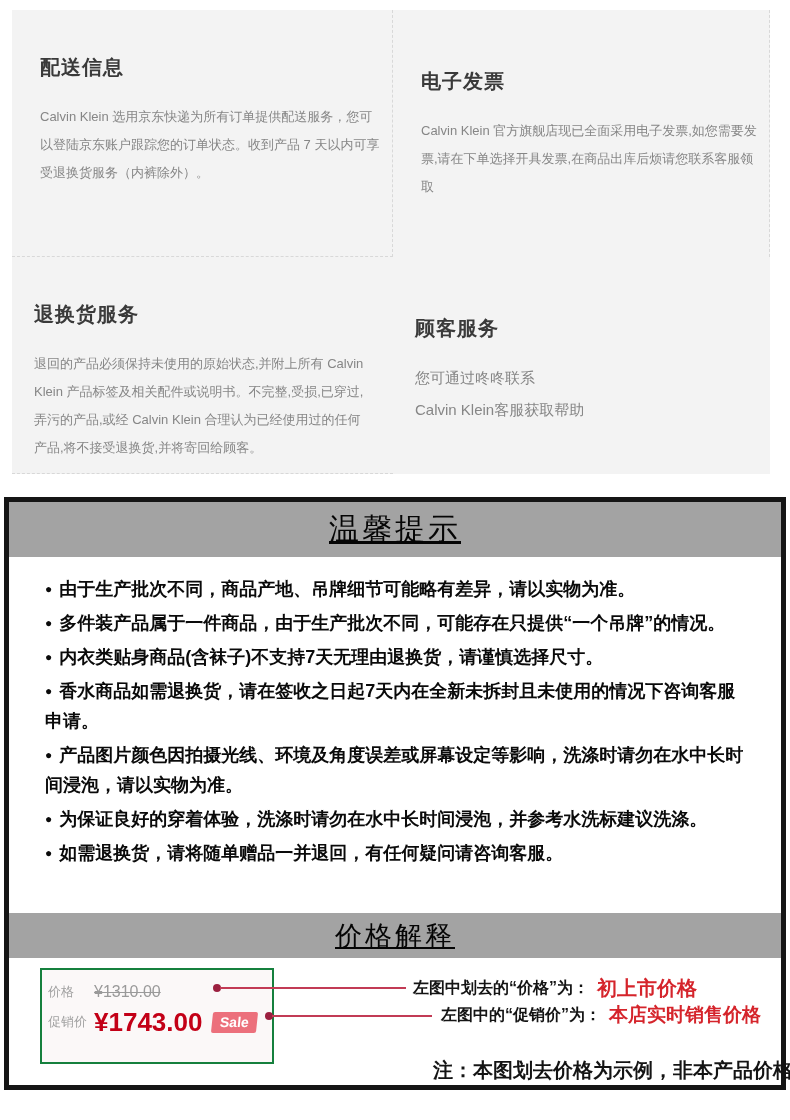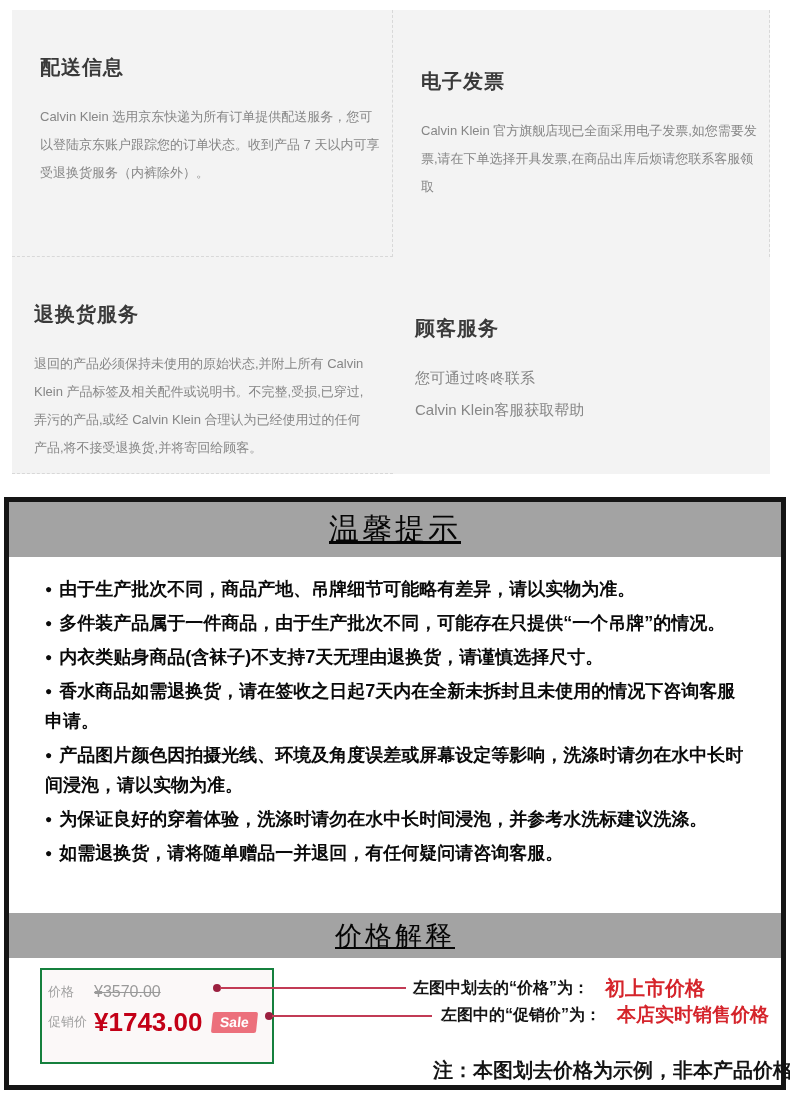--- a/index.html
+++ b/index.html
@@ -56,21 +56,21 @@
   .dot { position:absolute; width:8px; height:8px; border-radius:50%; background:#9c2040; }
   .dot1 { left:204px; top:482px; }
   .dot2 { left:256px; top:510px; }
   .cline { position:absolute; height:2px; background:#c23b55; }
   .cline1 { left:211px; top:485px; width:186px; }
   .cline2 { left:263px; top:513px; width:160px; }
   .exp-row { position:absolute; display:flex; align-items:center; white-space:nowrap; }
   .exp1 { left:404px; top:473px; height:26px; }
   .exp2 { left:432px; top:499px; height:28px; }
   .exp-prefix { font-size:16px; font-weight:bold; color:#141414; }
-  .exp-value  { font-size:20px; font-weight:bold; color:#d5242b; margin-left:16px; }
+  .exp-value  { font-size:20px; font-weight:bold; color:#d5242b; margin-left:8px; }
   .exp2 .exp-value { font-size:19px; }
   .price-note { position:absolute; left:424px; top:555px; margin:0; font-size:20px; font-weight:bold; color:#141414; white-space:nowrap; }
 </style>
 </head>
 <body>
 
 <div class="page">
 
   <div class="info-panel">
     <div class="svc r1 c1">
@@ -104,21 +104,21 @@
       <p class="bullet"><span class="marker">●</span><span>产品图片颜色因拍摄光线、环境及角度误差或屏幕设定等影响，洗涤时请勿在水中长时间浸泡，请以实物为准。</span></p>
       <p class="bullet"><span class="marker">●</span><span>为保证良好的穿着体验，洗涤时请勿在水中长时间浸泡，并参考水洗标建议洗涤。</span></p>
       <p class="bullet"><span class="marker">●</span><span>如需退换货，请将随单赠品一并退回，有任何疑问请咨询客服。</span></p>
     </div>
 
     <div class="bar price-header">价格解释</div>
 
     <div class="price-card">
       <div class="pc-row pc-row1">
         <span class="pc-label">价格</span>
-        <span class="pc-old">¥3570.00</span>
+        <span class="pc-old">¥1310.00</span>
       </div>
       <div class="pc-row pc-row2">
         <span class="pc-label">促销价</span>
         <span class="pc-promo">¥1743.00</span>
         <span class="sale-badge">Sale</span>
       </div>
     </div>
 
     <span class="dot dot1"></span>
     <span class="cline cline1"></span>

